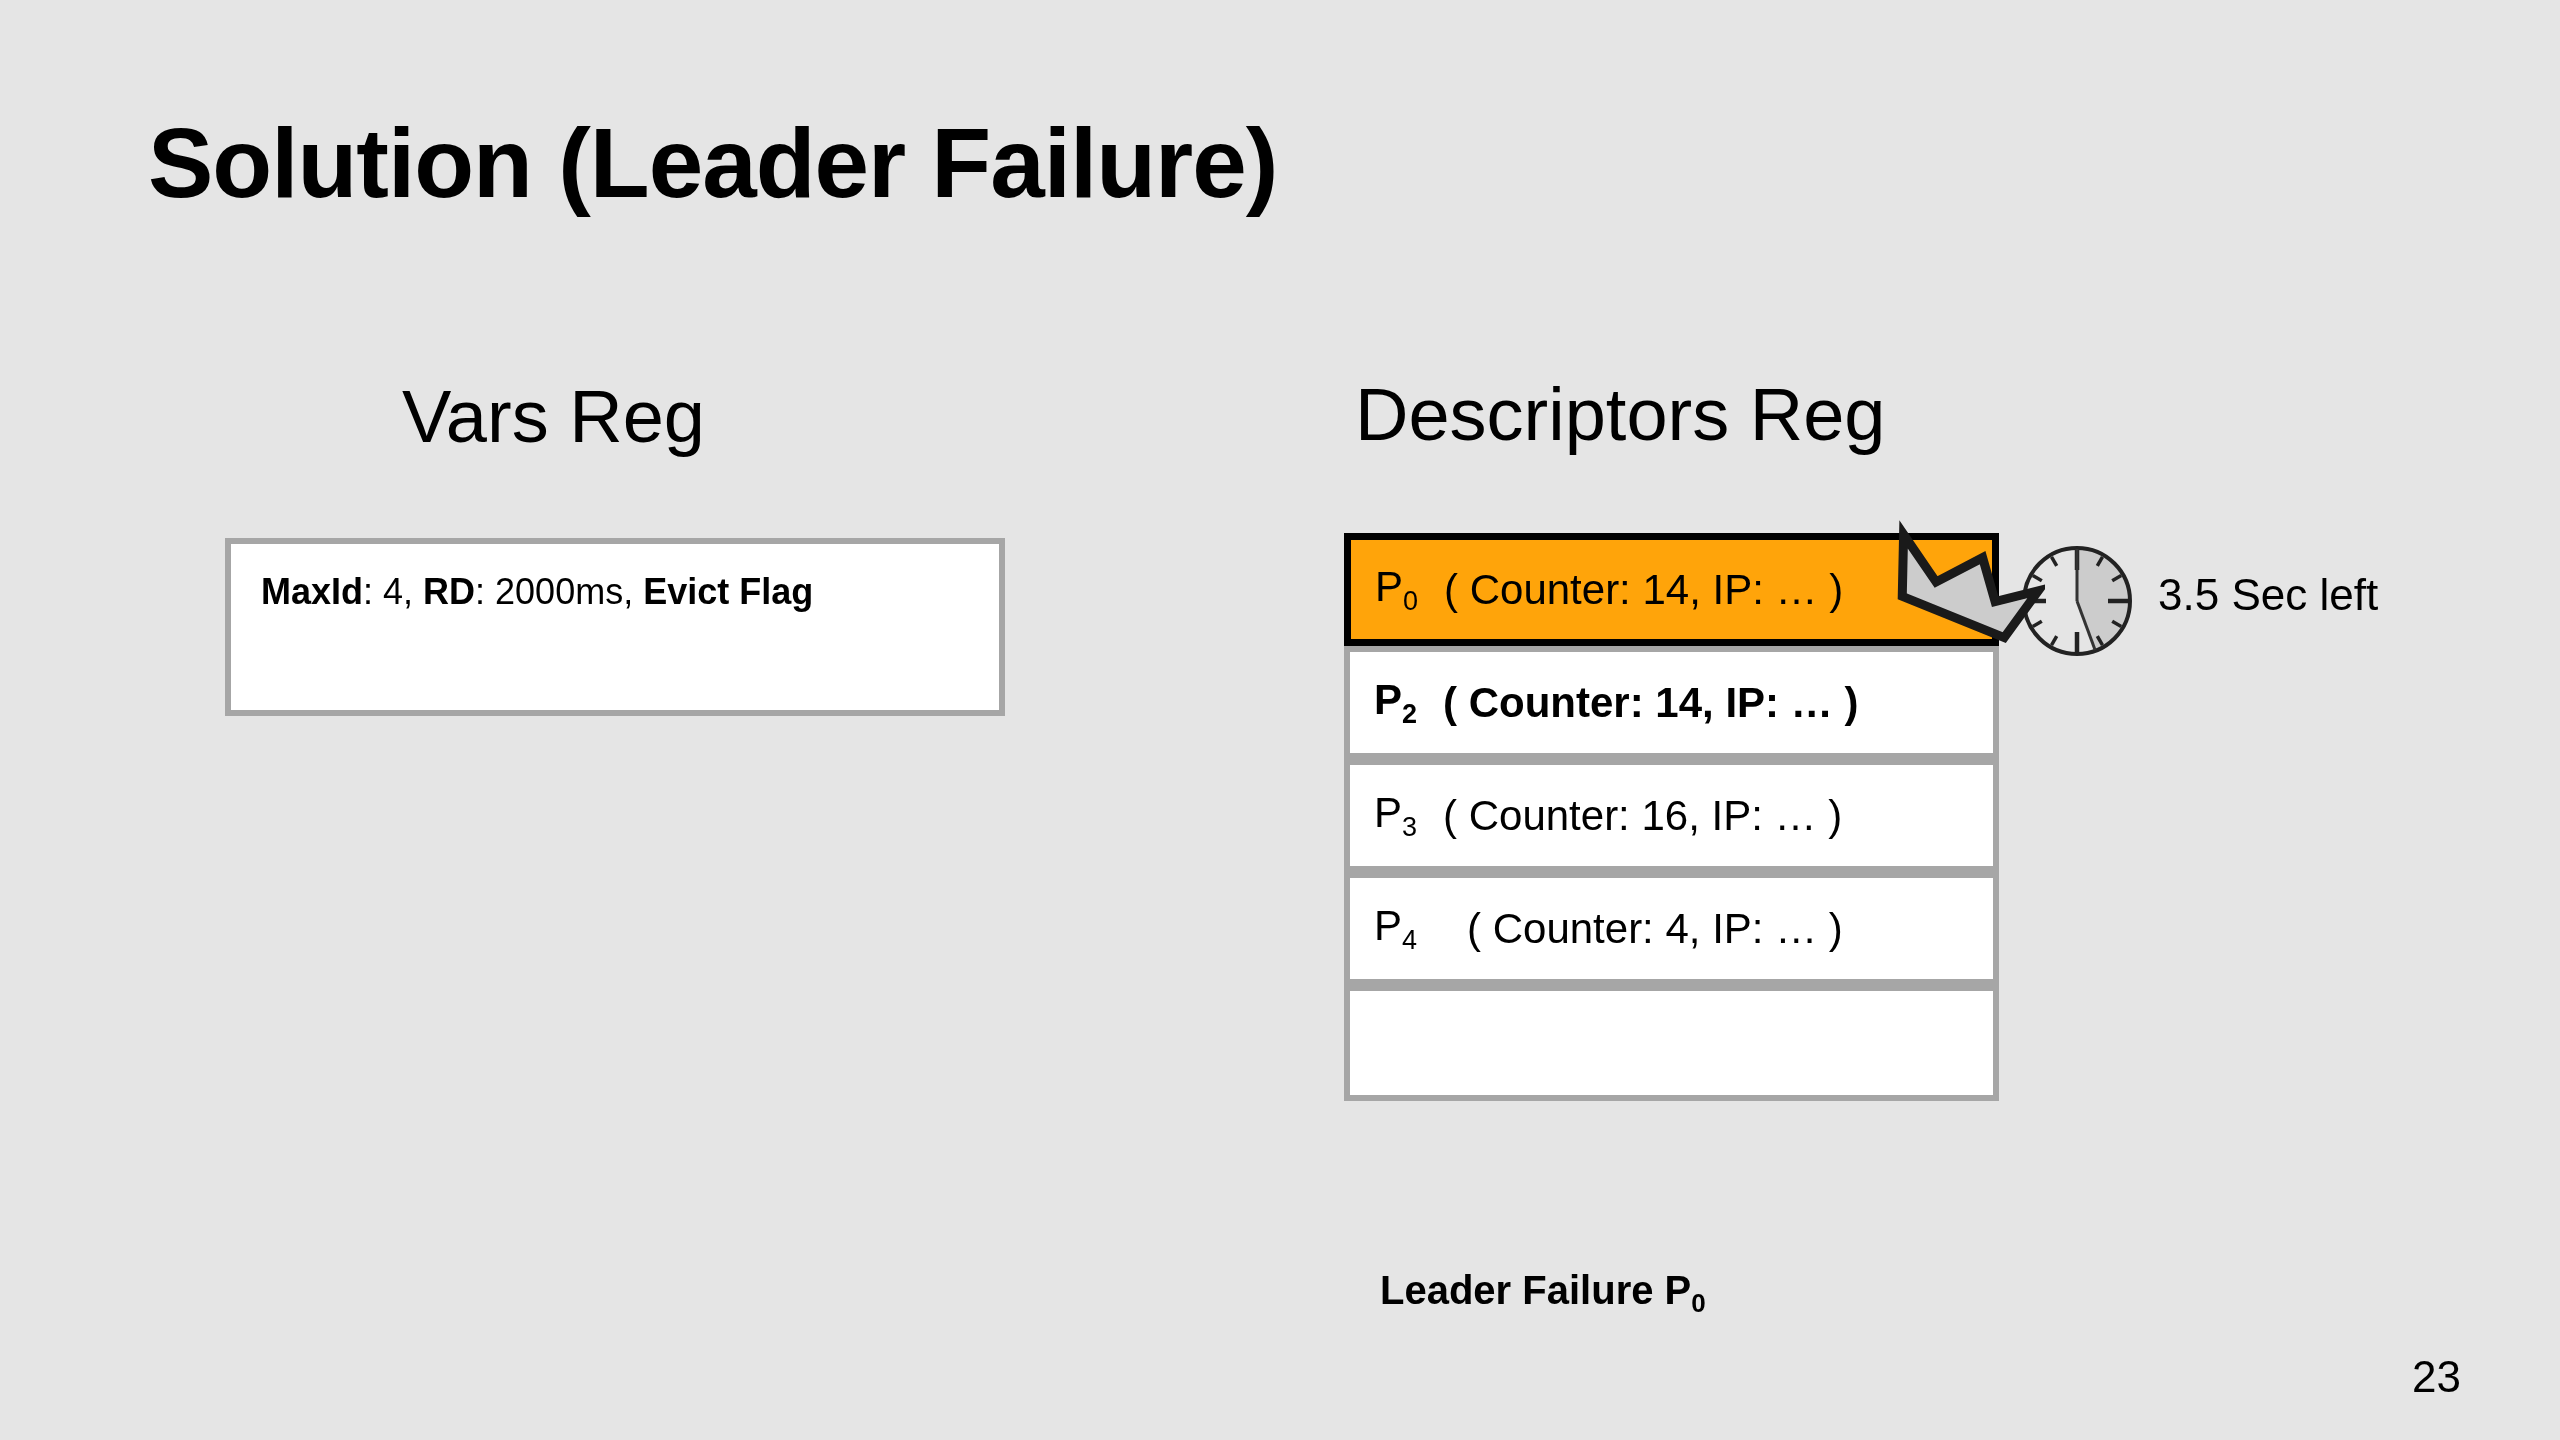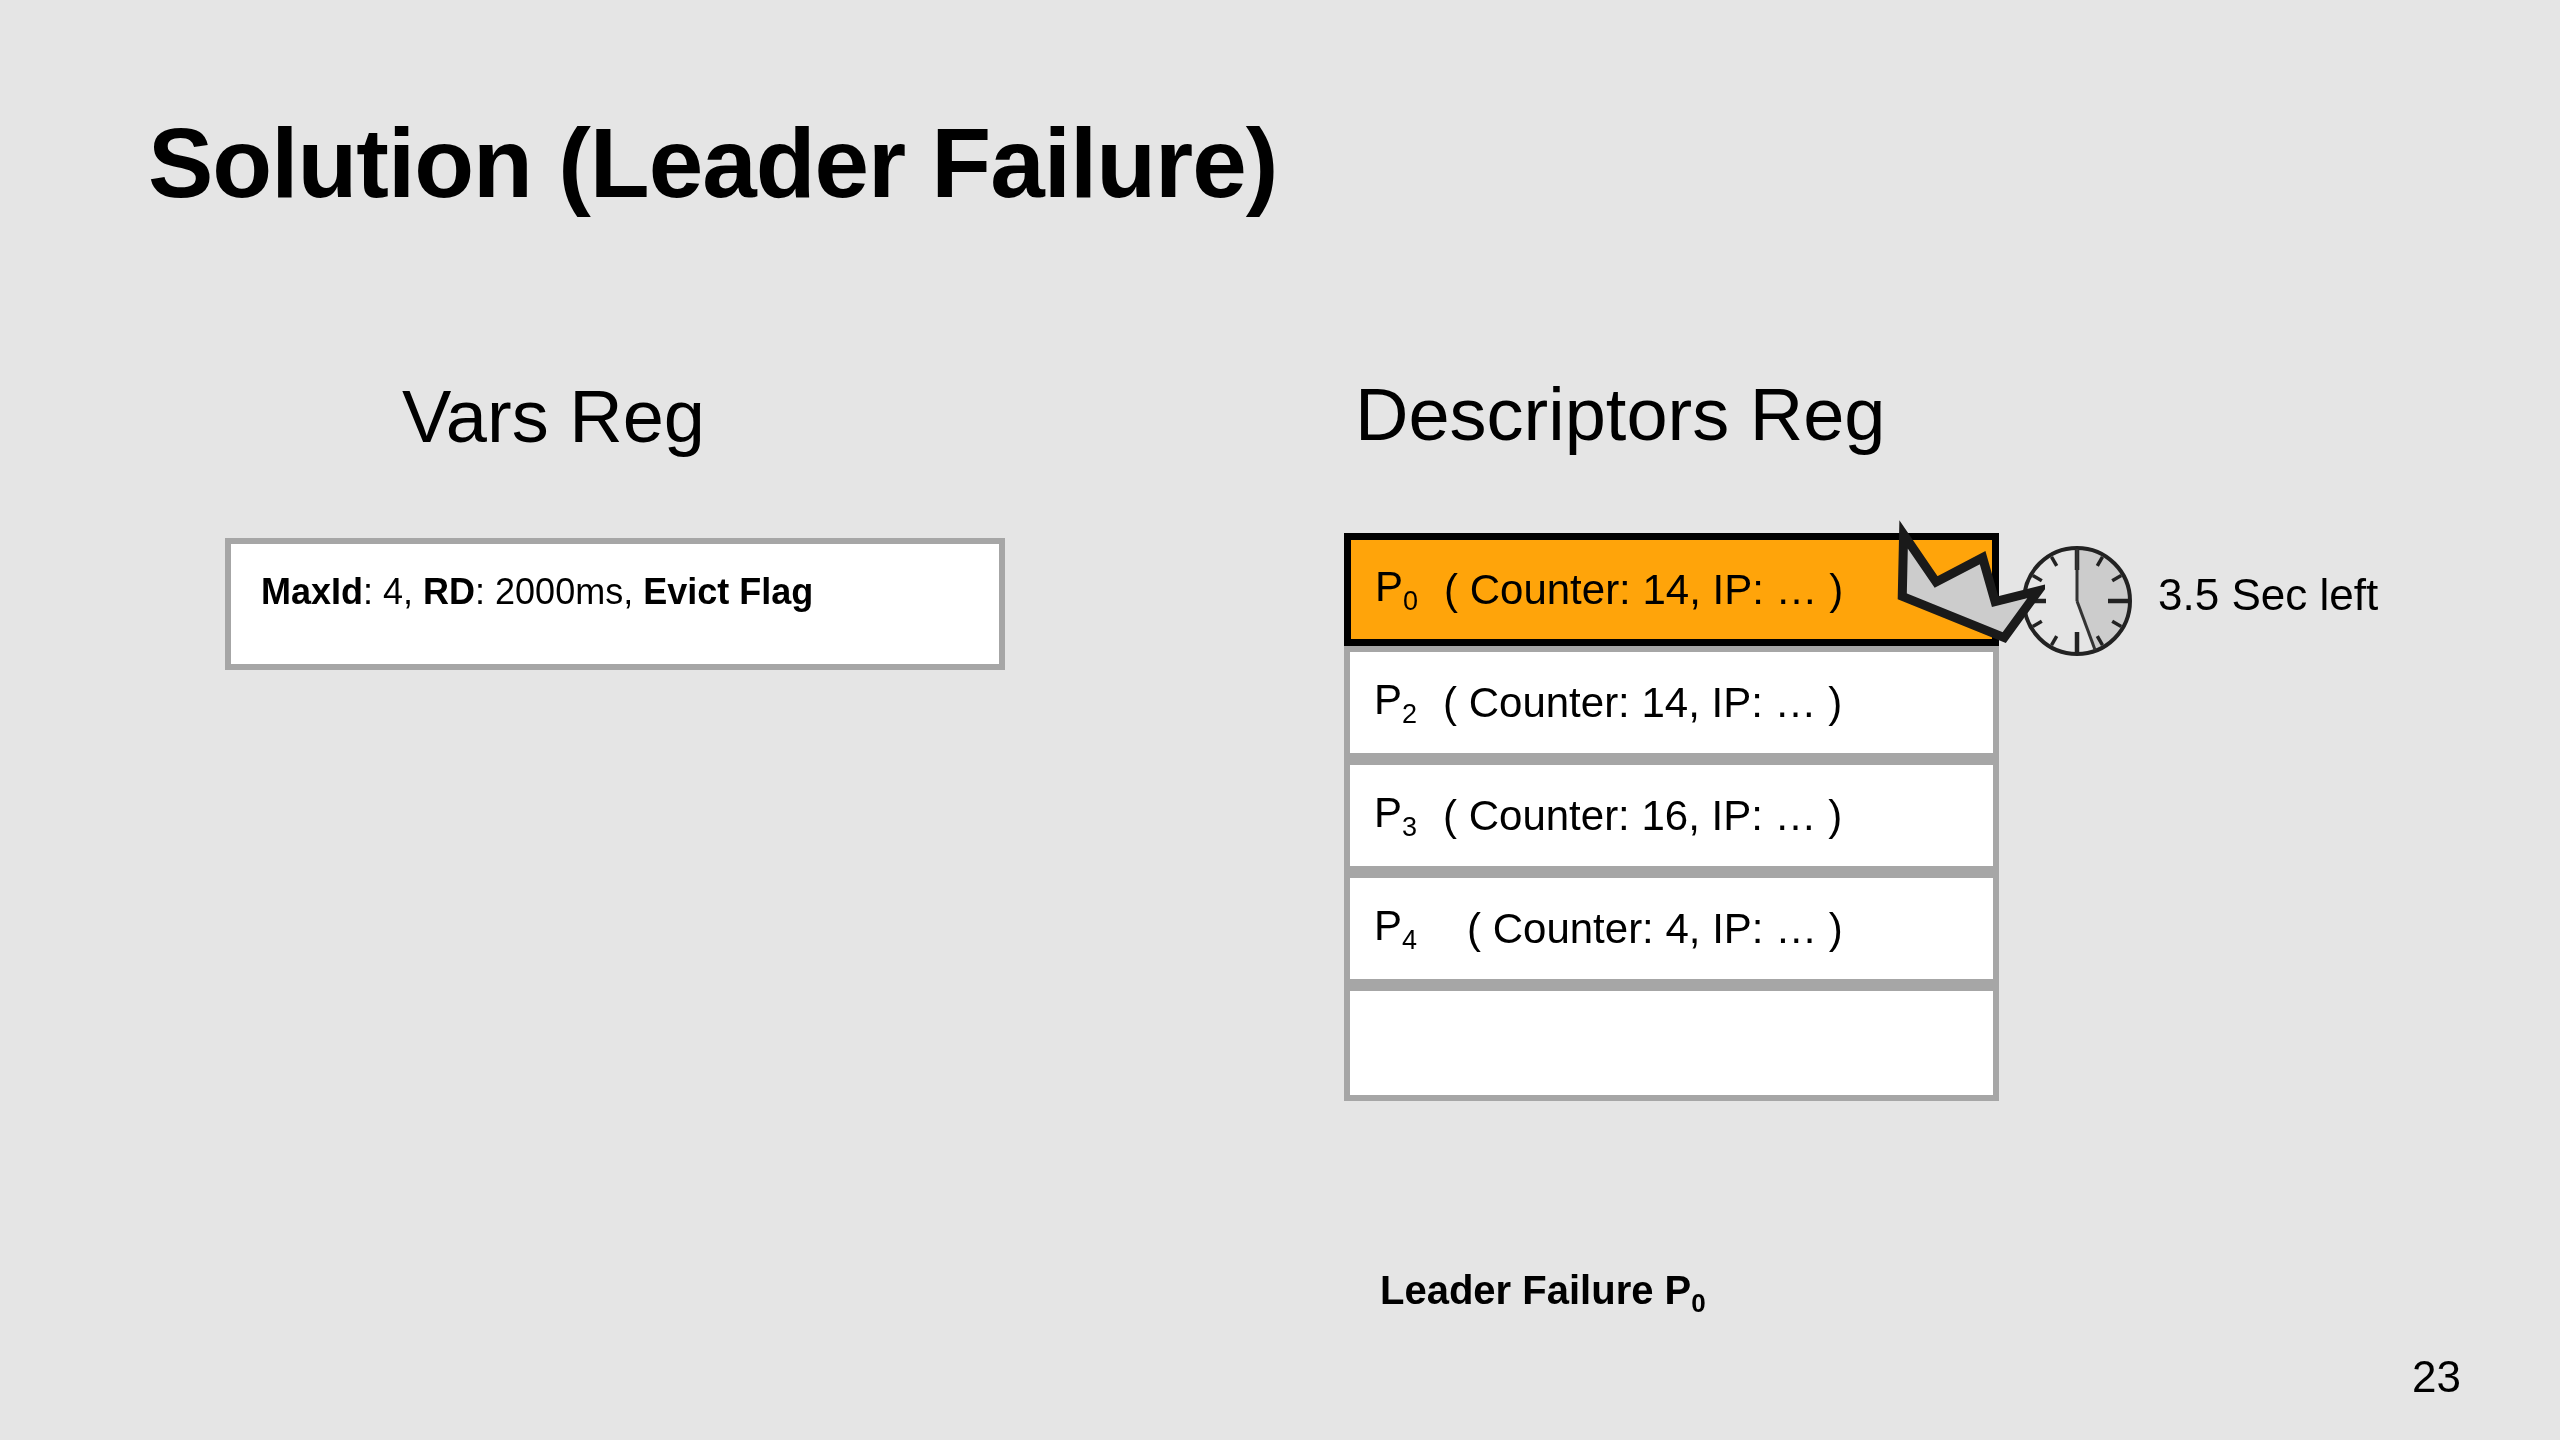--- a/index.html
+++ b/index.html
@@ -46,21 +46,21 @@
   }
   #vars-heading { left: 402px; top: 380px; }
   #desc-heading { left: 1355px; top: 378px; }
 
   
   .vars-box {
     position: absolute;
     left: 225px;
     top: 538px;
     width: 780px;
-    height: 132px;
+    height: 178px;
     box-sizing: border-box;
     border: 6px solid #a6a6a6;
     background: #ffffff;
   }
   .vars-box-text {
     position: absolute;
     left: 30px;
     top: 24px;
     right: 20px;
     font-size: 36px;
@@ -89,21 +89,21 @@
     background: #ffffff;
     display: flex;
     align-items: center;
   }
   .desc-row.highlight {
     border: 7px solid #000000;
     background: #ffa40a;
     z-index: 3;
   }
   .desc-row:nth-child(1) { top: 0px; }
-  .desc-row:nth-child(2) { top: 113px; }
+  .desc-row:nth-child(2) { top: 113px; font-weight: bold; }
   .desc-row:nth-child(3) { top: 226px; }
   .desc-row:nth-child(4) { top: 339px; gap: 24px; }
   .desc-row:nth-child(5) { top: 452px; height: 116px; }
 
   .row-label {
     font-size: 42px;
     margin-left: 24px;
     white-space: nowrap;
   }
   .row-label sub {

